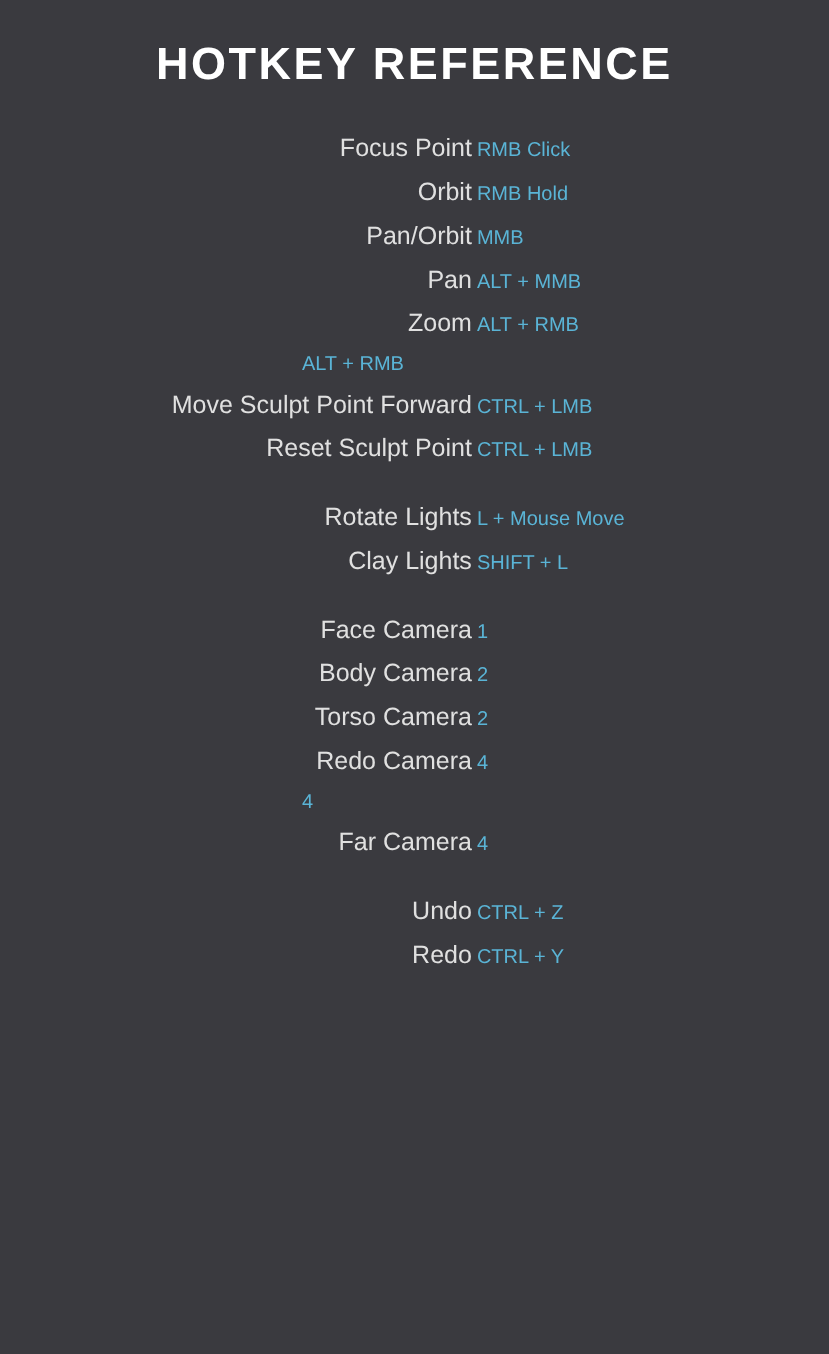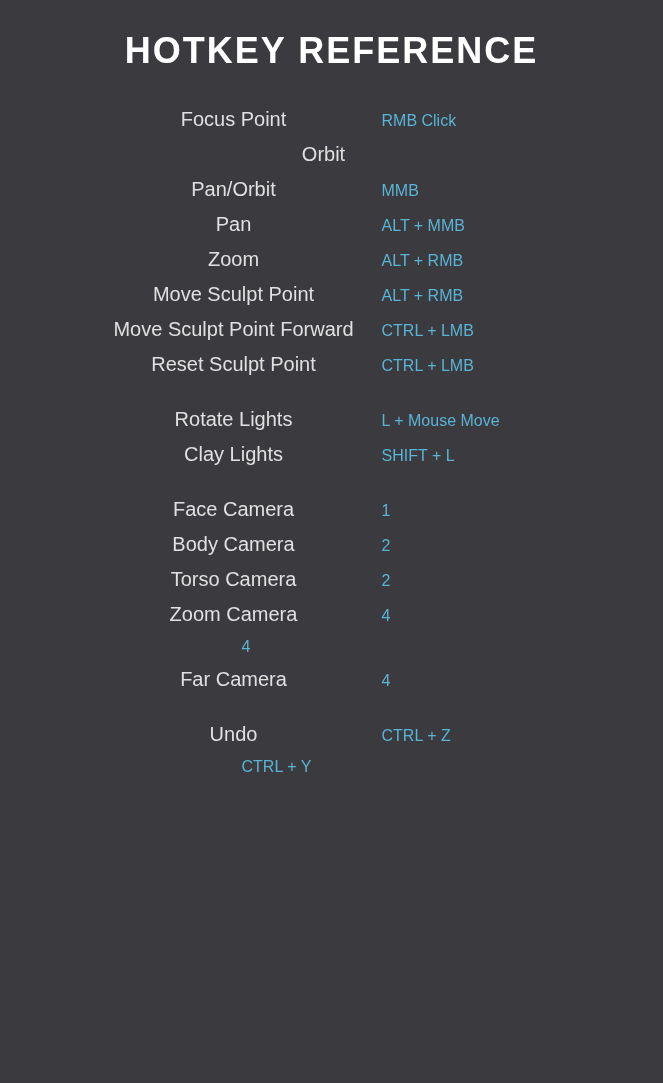--- a/index.html
+++ b/index.html
@@ -37,24 +37,24 @@
       display: flex;
       flex-direction: row;
       align-items: baseline;
       justify-content: center;
       padding: 6px 0;
     }
 
     .hotkey-label {
       color: #e0e0e0;
       font-size: 20px;
-      text-align: center;
+      text-align: right;
       flex: 0 0 auto;
       min-width: 280px;
-      padding-right: 16px;
+      padding-right: 4px;
     }
 
     .hotkey-value {
       color: #5ab4d6;
       font-size: 16px;
       text-align: left;
       flex: 0 0 auto;
       min-width: 180px;
     }
 
@@ -67,35 +67,35 @@
 
 <h1 class="page-title">HOTKEY REFERENCE</h1>
 
 <div class="hotkey-table" id="hotkey-table">
     <div class="hotkey-row">
       <span class="hotkey-label">Focus Point</span>
       <span class="hotkey-value">RMB Click</span>
     </div>
     <div class="hotkey-row">
       <span class="hotkey-label">Orbit</span>
+      <span class="hotkey-value">RMB Hold</span>
     </div>
     <div class="hotkey-row">
       <span class="hotkey-label">Pan/Orbit</span>
       <span class="hotkey-value">MMB</span>
     </div>
     <div class="hotkey-row">
       <span class="hotkey-label">Pan</span>
       <span class="hotkey-value">ALT + MMB</span>
     </div>
     <div class="hotkey-row">
       <span class="hotkey-label">Zoom</span>
       <span class="hotkey-value">ALT + RMB</span>
     </div>
     <div class="hotkey-row">
-      <span class="hotkey-label">Move Sculpt Point</span>
       <span class="hotkey-value">ALT + RMB</span>
     </div>
     <div class="hotkey-row">
       <span class="hotkey-label">Move Sculpt Point Forward</span>
       <span class="hotkey-value">CTRL + LMB</span>
     </div>
     <div class="hotkey-row">
       <span class="hotkey-label">Reset Sculpt Point</span>
       <span class="hotkey-value">CTRL + LMB</span>
     </div>
@@ -115,31 +115,32 @@
     </div>
     <div class="hotkey-row">
       <span class="hotkey-label">Body Camera</span>
       <span class="hotkey-value">2</span>
     </div>
     <div class="hotkey-row">
       <span class="hotkey-label">Torso Camera</span>
       <span class="hotkey-value">2</span>
     </div>
     <div class="hotkey-row">
-      <span class="hotkey-label">Zoom Camera</span>
+      <span class="hotkey-label">Redo Camera</span>
       <span class="hotkey-value">4</span>
     </div>
     <div class="hotkey-row">
       <span class="hotkey-value">4</span>
     </div>
     <div class="hotkey-row">
       <span class="hotkey-label">Far Camera</span>
       <span class="hotkey-value">4</span>
     </div>
     <div class="spacer"></div>
     <div class="hotkey-row">
       <span class="hotkey-label">Undo</span>
       <span class="hotkey-value">CTRL + Z</span>
     </div>
     <div class="hotkey-row">
+      <span class="hotkey-label">Redo</span>
       <span class="hotkey-value">CTRL + Y</span>
     </div>
   </div>
 
 </body></html>

